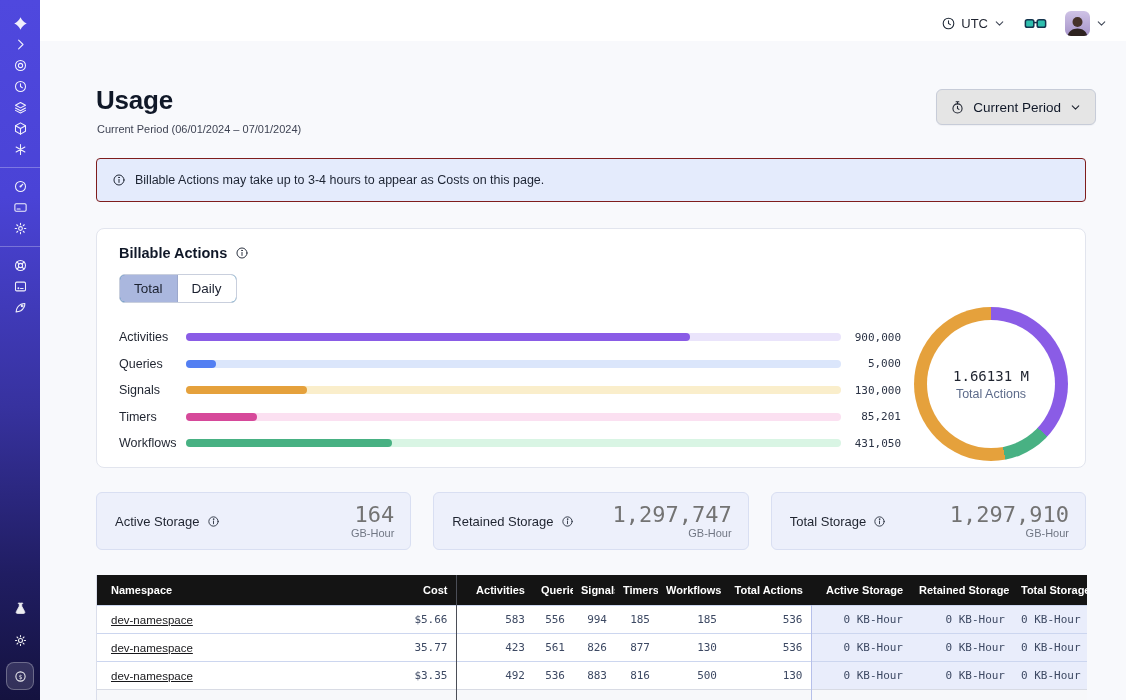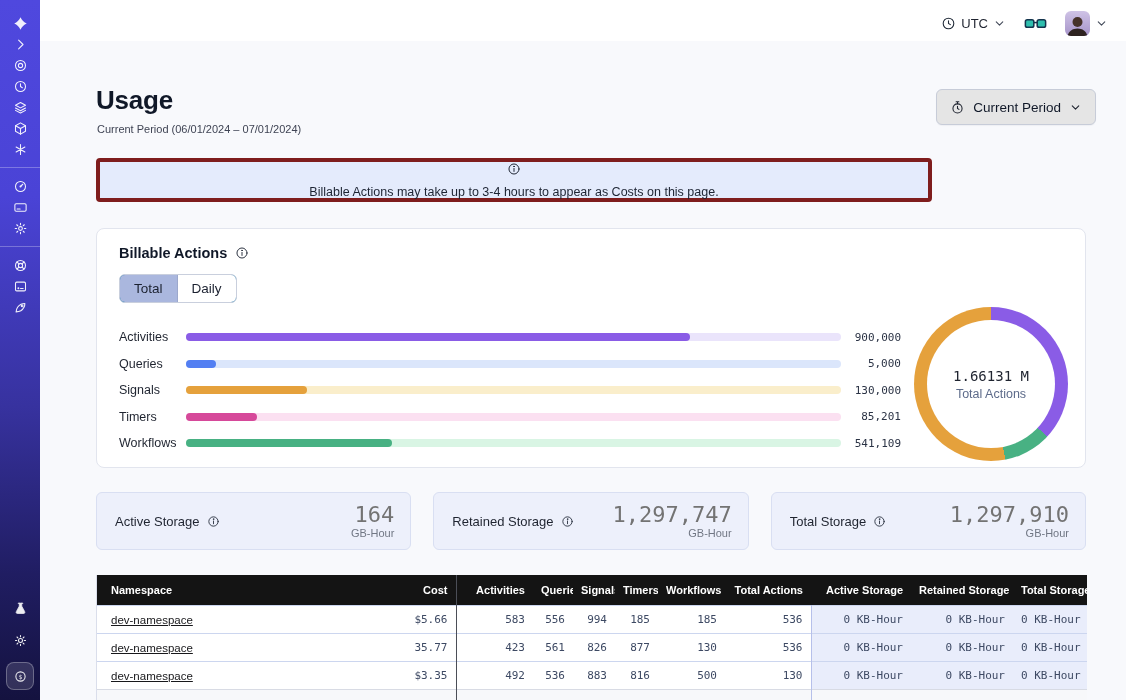--- a/index.html
+++ b/index.html
@@ -30,23 +30,23 @@
     background:linear-gradient(180deg,#cfc3e6,#a593c8);display:flex;align-items:flex-end;justify-content:center;}
 
   
   .main{position:absolute;left:40px;top:41px;width:1086px;height:659px;background:#f8f9fc;}
   .page-title{position:absolute;left:56px;top:44px;font-size:26px;font-weight:600;color:#101828;letter-spacing:-.2px;}
   .page-subtitle{position:absolute;left:57px;top:82px;font-size:11px;color:#3f4454;}
   .period-btn{position:absolute;right:30px;top:48px;height:34px;display:flex;align-items:center;gap:8px;
     background:#e5e5e5;border:1px solid #c7ccd8;border-radius:6px;padding:0 13px;font-size:13.5px;
     font-weight:500;color:#101828;cursor:pointer;box-shadow:0 1px 1px rgba(16,24,40,.04);}
 
-  .banner{position:absolute;left:56px;top:117px;width:836px;height:44px;box-sizing:border-box;
-    background:#e4ebfc;border:4px solid #7f1d1d;border-radius:4px;display:flex;align-items:center;
-    gap:9px;padding:0 15px;font-size:12.5px;color:#1d2433;flex-direction:column;}
+  .banner{position:absolute;left:56px;top:117px;width:990px;height:44px;box-sizing:border-box;
+    background:#e4ebfc;border:1px solid #7f1d1d;border-radius:4px;display:flex;align-items:center;
+    gap:9px;padding:0 15px;font-size:12.5px;color:#1d2433;}
 
   
   .card{position:absolute;left:56px;top:187px;width:990px;height:240px;background:#fff;
     border:1px solid #e2e5ee;border-radius:8px;box-sizing:border-box;}
   .bc-title{position:absolute;left:22px;top:16px;display:flex;align-items:center;gap:8px;
     font-size:14.5px;font-weight:600;color:#101828;text-align:center;}
   .bc-tabs{position:absolute;left:22px;top:45px;display:inline-flex;border:1px solid #c9cfdd;
     border-radius:6px;overflow:hidden;background:#0369a1;}
   .bc-tab{padding:6px 14px;font-size:13.5px;font-weight:500;color:#1b2130;background:#fff;
     border:none;cursor:pointer;font-family:inherit;}
@@ -354,21 +354,21 @@
             <span class="bar-track" style="background:#fbe0f1">
               <span class="bar-fill" style="width:10.8%;background:#d6499a"></span>
             </span>
             <span class="bar-value">85,201</span>
           </div>
           <div class="bar-row">
             <span class="bar-label">Workflows</span>
             <span class="bar-track" style="background:#d9f5e4">
               <span class="bar-fill" style="width:31.5%;background:#48b183"></span>
             </span>
-            <span class="bar-value">541,109</span>
+            <span class="bar-value">431,050</span>
           </div>
         </div>
       <div class="donut" id="donut" style="background: conic-gradient(rgb(138, 92, 230) 0%, rgb(138, 92, 230) 37%, rgb(72, 177, 131) 37%, rgb(72, 177, 131) 47%, rgb(229, 161, 60) 47%, rgb(229, 161, 60) 100%);">
         <div class="donut-hole">
           <span class="donut-value">1.66131 M</span>
           <span class="donut-label">Total Actions</span>
         </div>
       </div>
     </div>
 

